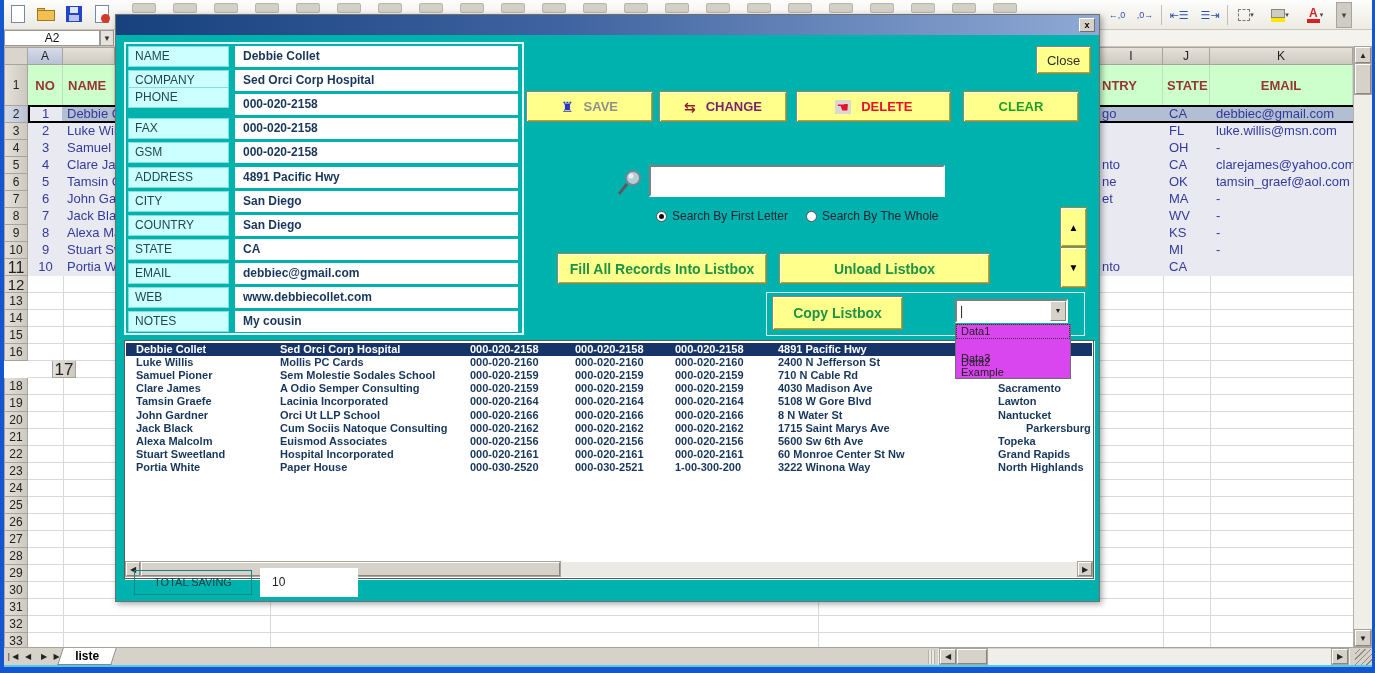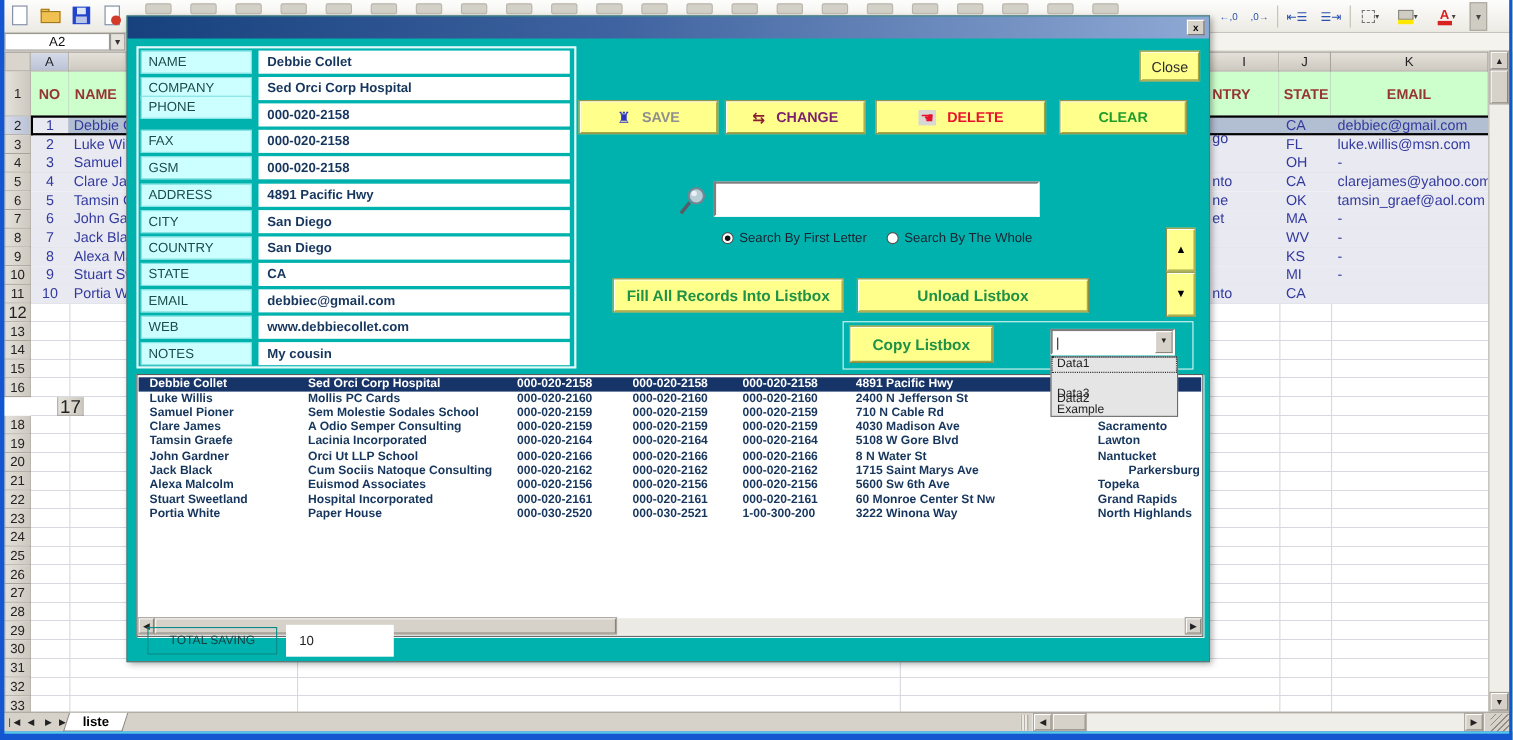--- a/index.html
+++ b/index.html
@@ -65,21 +65,21 @@
   .radio-dot.on:after { content:""; position:absolute; left:2px; top:2px; width:5px; height:5px; border-radius:50%; background:#111; }
   .radio-row { position:absolute; display:flex; align-items:center; gap:5px; font-size:12px; color:#1c2230; }
   #btn-fill { left:441px; top:238px; width:210px; height:31px; font-size:14px; color:#1f9245; }
   #btn-unload { left:663px; top:238px; width:211px; height:31px; font-size:14px; color:#1f9245; }
   #spin-up { left:944px; top:192px; width:27px; height:40px; font-size:10px; color:#000; }
   #spin-down { left:944px; top:232px; width:27px; height:41px; font-size:10px; color:#000; }
   #groupbox { left:650px; top:277px; width:319px; height:44px; border:1px solid #ddf6f4; }
   #btn-copy { left:656px; top:281px; width:131px; height:34px; font-size:14px; color:#1f9245; }
   #combo { left:839px; top:284px; width:113px; height:24px; background:#fff; border:2px solid; border-color:#7f7f7f #fff #fff #7f7f7f; font-size:12px; color:#222; line-height:20px; padding-left:3px;}
   #combo-btn { right:0; top:0; width:16px; height:20px; background:#d6d2ca; border:1px solid #fff; border-right-color:#8a867e; border-bottom-color:#8a867e; font-size:7px; text-align:center; line-height:18px; color:#222;}
-  #dropdown { left:839px; top:309px; width:116px; height:55px; background:#e5e5e5; border:1px solid #6b6b6b; z-index:30; }
+  #dropdown { left:839px; top:309px; width:116px; height:55px; background:#d946ef; border:1px solid #6b6b6b; z-index:30; }
   .dd-item { position:absolute; left:1px; width:112px; height:13px; font-size:11px; color:#222; padding-left:4px; line-height:13px; }
   .dd-item.hl { outline:1px dotted #333; }
   #listbox { left:8px; top:325px; width:970px; height:239px; background:#fff; border:1px solid #5a5a5a; box-shadow:1px 1px 0 #e8faf9; }
   .lb-row { position:absolute; left:1px; width:966px; height:13px; }
   .lb-row.sel { background:#173468; }
   .lb-cell { position:absolute; font-size:11px; font-weight:bold; color:#17365d; line-height:13px; white-space:nowrap; overflow:hidden; }
   .lb-row.sel .lb-cell { color:#fff; }
   #lb-hscroll { left:1px; bottom:1px; width:966px; height:15px; background:#eceae4; position:absolute; }
   #total-label { left:18px; top:555px; width:118px; height:25px; border:1px solid #0a8a86; font-size:11px; color:#123f3f; text-align:center; line-height:23px; }
   #total-value { left:144px; top:553px; width:98px; height:29px; background:#fff; font-size:12px; color:#222; line-height:29px; padding-left:12px; }
@@ -182,21 +182,21 @@
 <div class="hdrcell" style="left:63px;width:52px;padding-left:5px;">NAME</div>
 <div class="hdrcell" style="left:1100px;width:63px;padding-left:2px;">NTRY</div>
 <div class="hdrcell" style="left:1163px;width:47px;padding-left:4px;">STATE</div>
 <div class="hdrcell" style="left:1210px;width:143px;justify-content:center;">EMAIL</div>
 
 <div id="sheet-rows-holder">
     <div class="rowstrip sel" style="top: 106px;"></div>
     <div class="abs" style="left: 29px; top: 107px; width: 33px; height: 15px; background: rgb(233, 233, 241); z-index: 2;"></div>
     <div class="scell cellno" style="top: 106px;">1</div>
     <div class="scell cellname" style="top: 106px;">Debbie Collet</div>
-    <div class="scell cellctry" style="top: 106px; margin-top: 12px;">go</div>
+    <div class="scell cellctry" style="top: 106px;">go</div>
     <div class="scell cellstate" style="top: 106px;">CA</div>
     <div class="scell cellemail" style="top: 106px;">debbiec@gmail.com</div>
     <div class="rowstrip" style="top: 123px;"></div>
     <div class="scell cellno" style="top: 123px;">2</div>
     <div class="scell cellname" style="top: 123px;">Luke Willis</div>
     <div class="scell cellctry" style="top: 123px;"></div>
     <div class="scell cellstate" style="top: 123px;">FL</div>
     <div class="scell cellemail" style="top: 123px;">luke.willis@msn.com</div>
     <div class="rowstrip" style="top: 140px;"></div>
     <div class="scell cellno" style="top: 140px;">3</div>
@@ -254,21 +254,21 @@
     <div class="rowhead" style="top: 65px; height: 41px; line-height: 41px; font-size: 12px;">1</div>
     <div class="rowhead sel" style="top: 106px; height: 17px; line-height: 17px; font-size: 12px;">2</div>
     <div class="rowhead" style="top: 123px; height: 17px; line-height: 17px; font-size: 12px;">3</div>
     <div class="rowhead" style="top: 140px; height: 17px; line-height: 17px; font-size: 12px;">4</div>
     <div class="rowhead" style="top: 157px; height: 17px; line-height: 17px; font-size: 12px;">5</div>
     <div class="rowhead" style="top: 174px; height: 17px; line-height: 17px; font-size: 12px;">6</div>
     <div class="rowhead" style="top: 191px; height: 17px; line-height: 17px; font-size: 12px;">7</div>
     <div class="rowhead" style="top: 208px; height: 17px; line-height: 17px; font-size: 12px;">8</div>
     <div class="rowhead" style="top: 225px; height: 17px; line-height: 17px; font-size: 12px;">9</div>
     <div class="rowhead" style="top: 242px; height: 17px; line-height: 17px; font-size: 12px;">10</div>
-    <div class="rowhead" style="top: 259px; height: 17px; line-height: 17px; font-size: 12px;">11</div>
+    <div class="rowhead" style="top: 259px; height: 17px; line-height: 17px; font-size: 16px;">11</div>
     <div class="rowhead" style="top: 276px; height: 17px; line-height: 17px; font-size: 15px;">12</div>
     <div class="rowhead" style="top: 293px; height: 17px; line-height: 17px; font-size: 12px;">13</div>
     <div class="rowhead" style="top: 310px; height: 17px; line-height: 17px; font-size: 12px;">14</div>
     <div class="rowhead" style="top: 327px; height: 17px; line-height: 17px; font-size: 12px;">15</div>
     <div class="rowhead" style="top: 344px; height: 17px; line-height: 17px; font-size: 12px;">16</div>
     <div class="rowhead" style="top: 361px; height: 17px; line-height: 17px; font-size: 17px; margin-left: 48px;">17</div>
     <div class="rowhead" style="top: 378px; height: 17px; line-height: 17px; font-size: 12px;">18</div>
     <div class="rowhead" style="top: 395px; height: 17px; line-height: 17px; font-size: 12px;">19</div>
     <div class="rowhead" style="top: 412px; height: 17px; line-height: 17px; font-size: 12px;">20</div>
     <div class="rowhead" style="top: 429px; height: 17px; line-height: 17px; font-size: 12px;">21</div>

